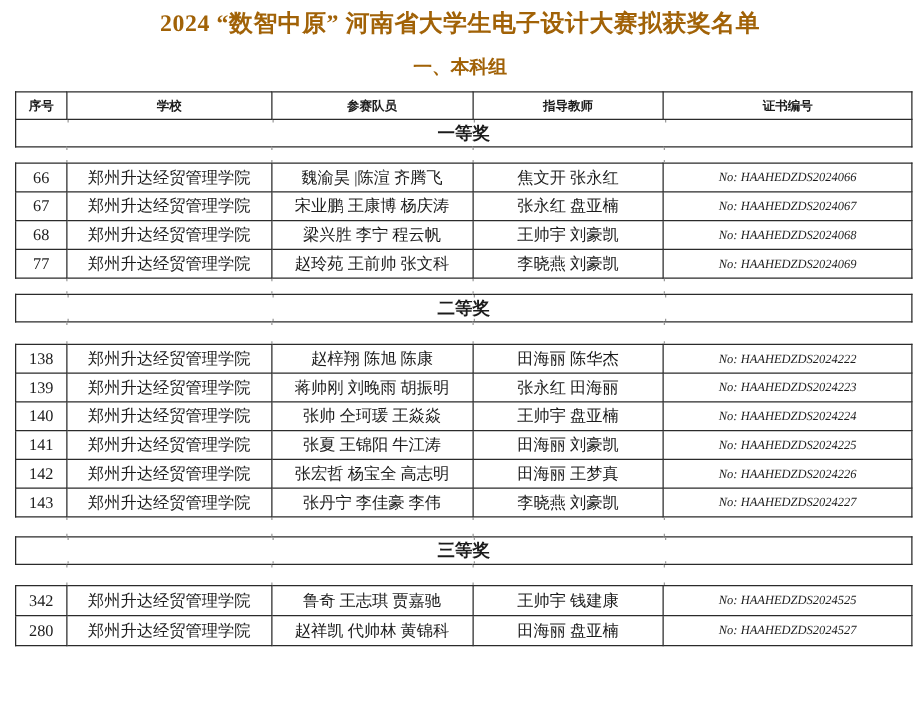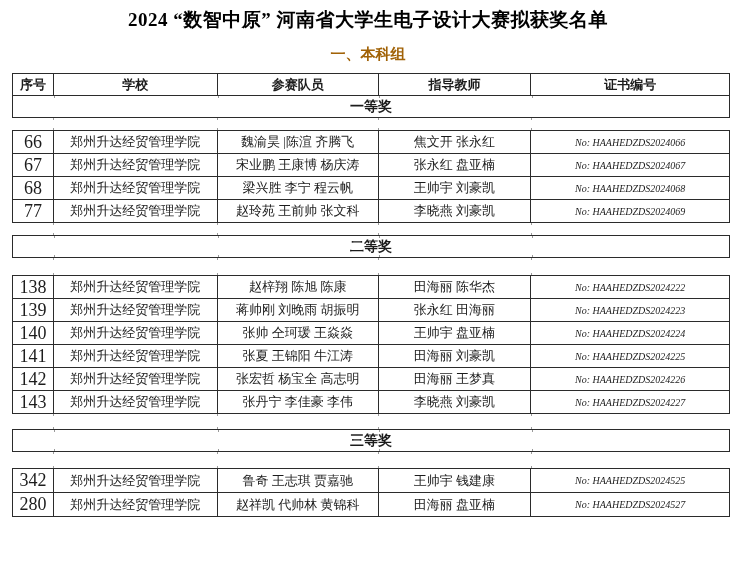--- a/index.html
+++ b/index.html
@@ -12,21 +12,21 @@
     position: relative;
   }
   .title {
     margin-top: 8px;
     text-align: center;
     font-family: "Liberation Serif", "DejaVu Serif", serif;
     font-weight: bold;
     font-size: 19px;
     line-height: 24px;
     letter-spacing: 0.5px;
-    color: #000000;
+    color: #a16207;
   }
   .subtitle {
     margin-top: 12px;
     text-align: center;
     font-family: "Liberation Sans", "DejaVu Sans", sans-serif;
     font-weight: bold;
     font-size: 15px;
     line-height: 20px;
     color: #a16207;
   }
@@ -49,32 +49,32 @@
   col.c1 { width: 5.71%; }
   col.c2 { width: 22.85%; }
   col.c3 { width: 22.42%; }
   col.c4 { width: 21.31%; }
   col.c5 { width: 27.71%; }
 
   td.hdr {
     height: 21px;
     font-family: Liberation Serif, serif;
     font-weight: bold;
-    font-size: 13px;
+    font-size: 10px;
   }
   td.band {
     height: 21px;
     font-family: "Liberation Sans", "DejaVu Sans", sans-serif;
     font-weight: bold;
     font-size: 14px;
     position: relative;
   }
   td.data { height: 22px; font-size: 13px; }
   table.t-last td.data { height: 23px; }
-  td.c-no   { font-size: 18px; }
+  td.c-no   { font-size: 13px; }
   td.c-cert {
     text-align: left;
     padding-left: 9px;
     white-space: pre;
     font-size: 10px;
     font-style: italic;
   }
   .gap { position: relative; width: 736px; }
   .g1 { height: 12px; } .g2 { height: 12px; } .g3 { height: 17px; }
   .g4 { height: 15px; } .g5 { height: 16px; }

